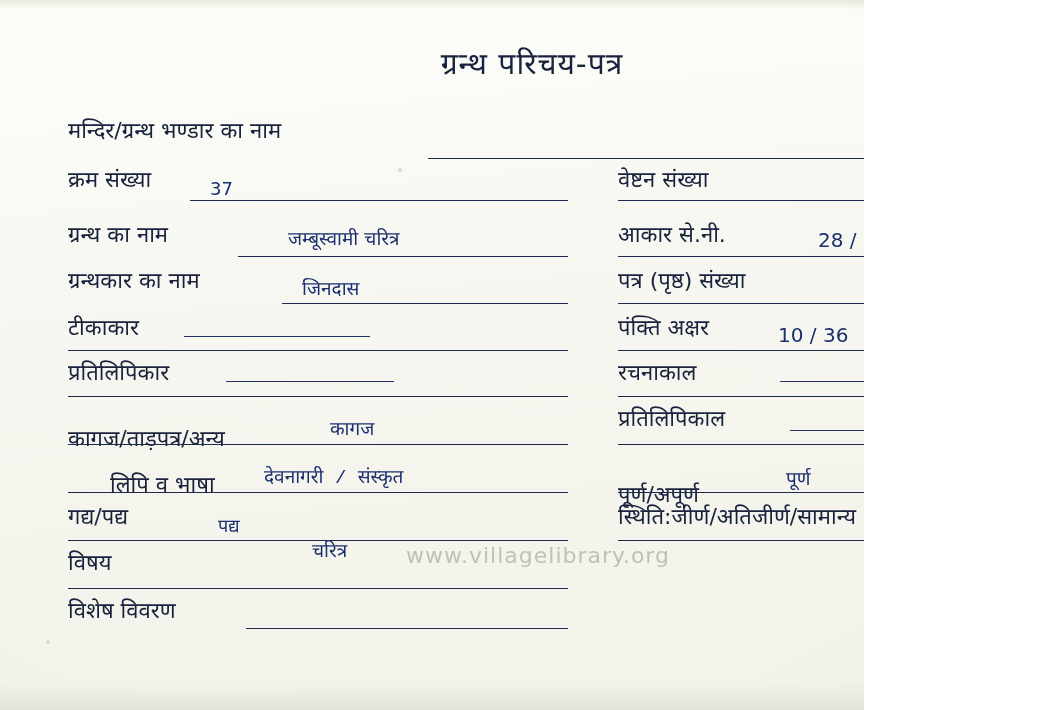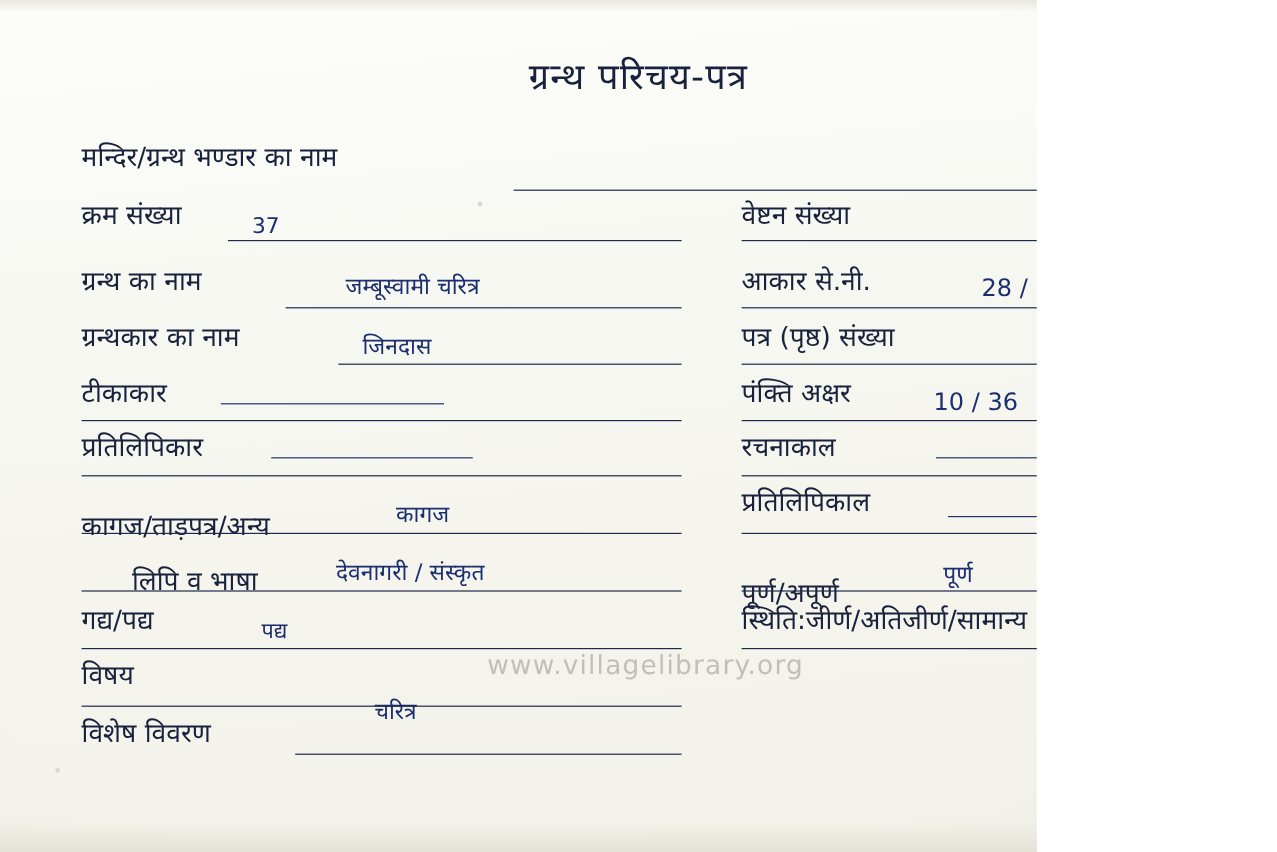--- a/index.html
+++ b/index.html
@@ -132,29 +132,29 @@
   <div class="field-label" style="left:68px; top:356px;">प्रतिलिपिकार</div>
   <div class="field-value" style="left:240px; top:367px;"></div>
   <div class="rule short" style="left:226px; top:381px; width:168px;"></div>
   <div class="rule" style="left:68px; top:396px; width:500px;"></div>
 
   <div class="field-label" style="left:68px; top:422px;">कागज/ताड़पत्र/अन्य</div>
   <div class="field-value" style="left:330px; top:415px;">कागज</div>
   <div class="rule" style="left:68px; top:444px; width:500px;"></div>
 
   <div class="field-label" style="left:68px; top:468px;margin-left:42px;">लिपि व भाषा</div>
-  <div class="field-value" style="left:280px; top:463px;">देवनागरी / संस्कृत</div>
+  <div class="field-value" style="left:264px; top:463px;font-family:Liberation Mono, monospace;">देवनागरी / संस्कृत</div>
   <div class="rule" style="left:68px; top:492px; width:500px;"></div>
 
   <div class="field-label" style="left:68px; top:500px;">गद्य/पद्य</div>
   <div class="field-value" style="left:218px; top:513px; font-size:18px;">पद्य</div>
   <div class="rule" style="left:68px; top:540px; width:500px;"></div>
 
   <div class="field-label" style="left:68px; top:546px;">विषय</div>
-  <div class="field-value" style="left:312px; top:579px;">चरित्र</div>
+  <div class="field-value" style="left:312px; top:537px;">चरित्र</div>
   <div class="rule" style="left:68px; top:588px; width:500px;"></div>
 
   <div class="field-label" style="left:68px; top:594px;">विशेष विवरण</div>
   <div class="field-value" style="left:250px; top:606px;"></div>
   <div class="rule" style="left:246px; top:628px; width:322px;"></div>
 
   <div class="field-label" style="left:618px; top:163px;">वेष्टन संख्या</div>
   <div class="field-value" style="left:800px; top:178px;"></div>
   <div class="rule" style="left:618px; top:200px; width:380px;"></div>
 

